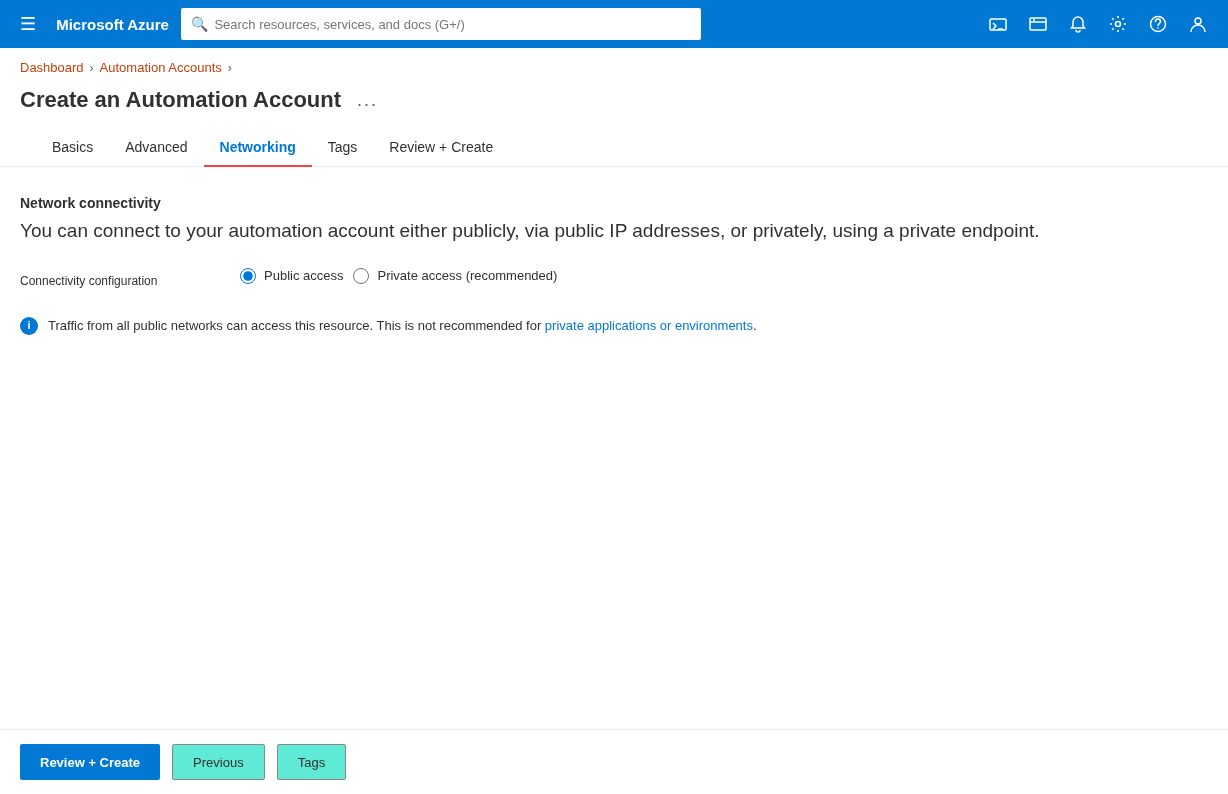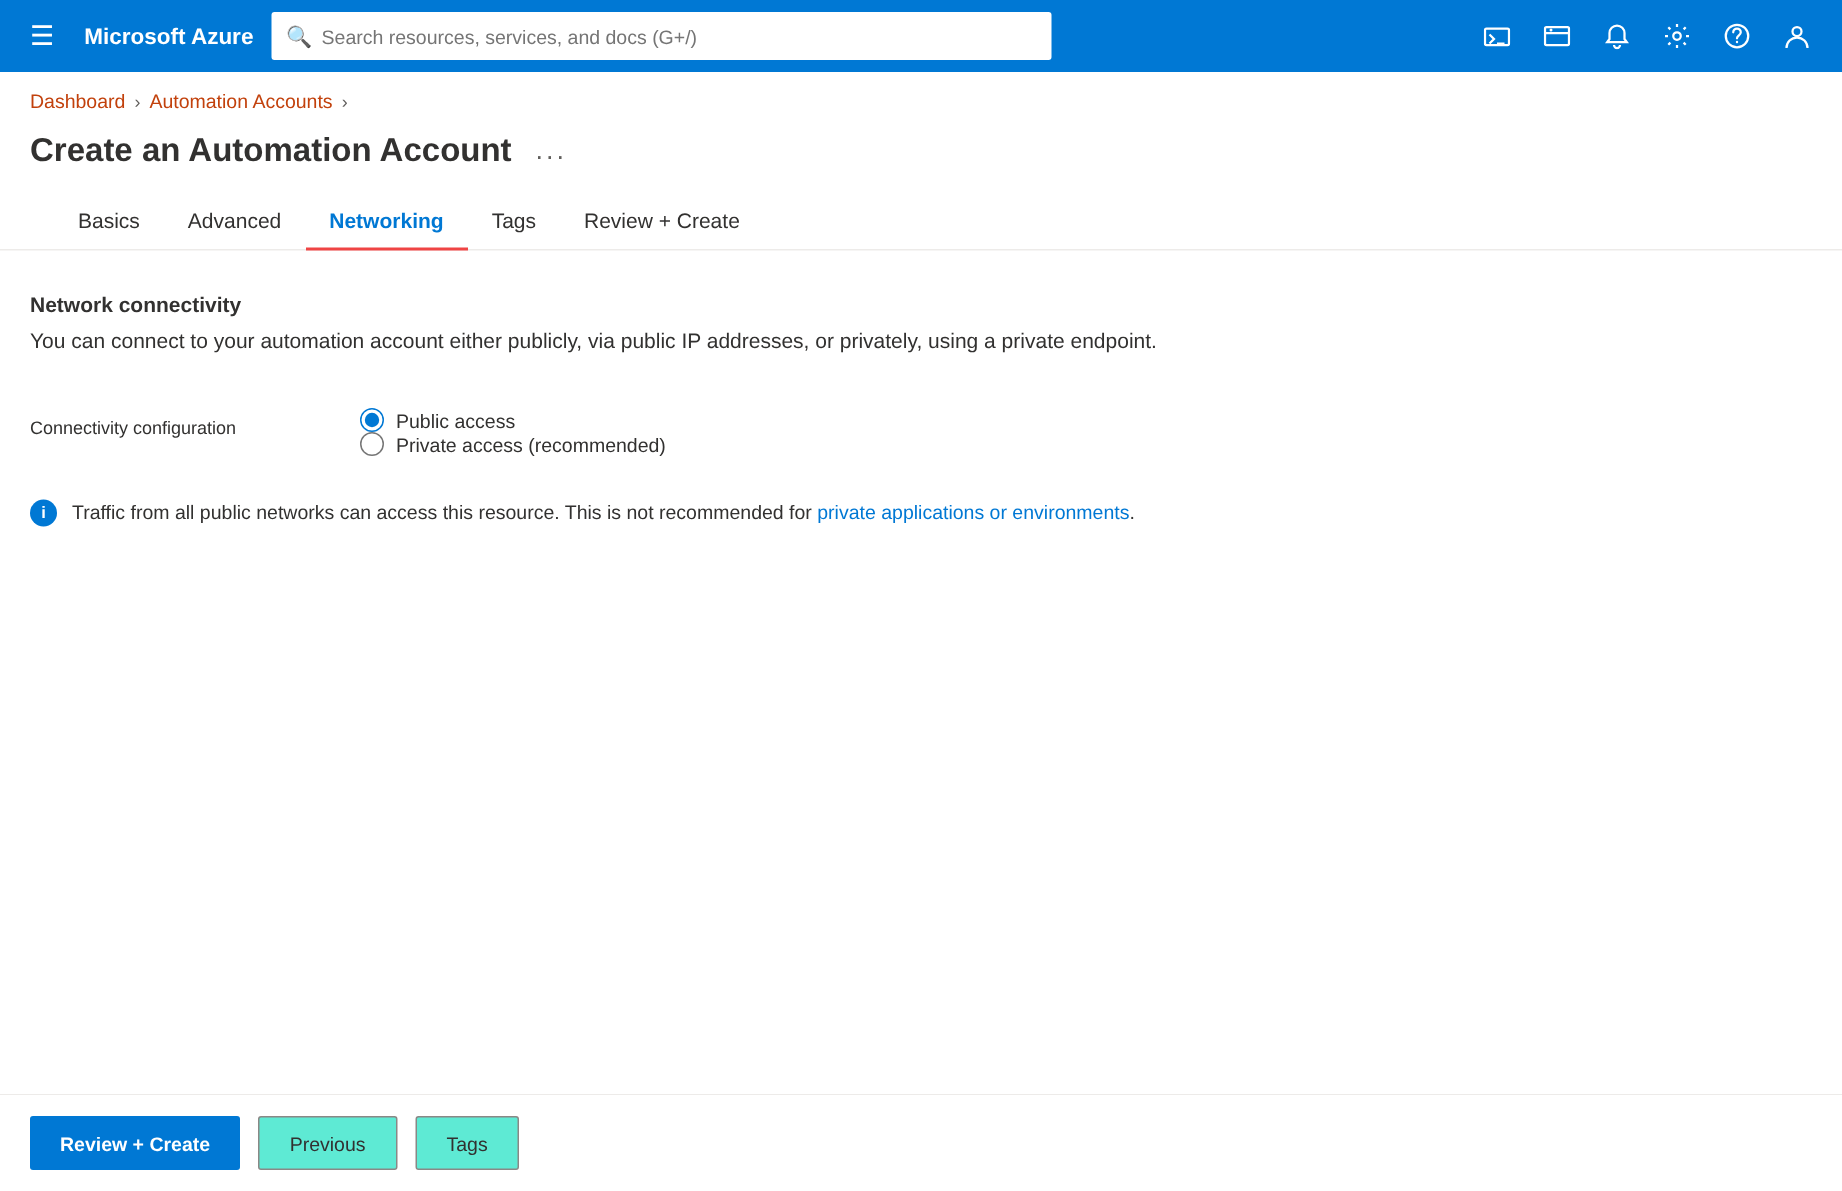--- a/index.html
+++ b/index.html
@@ -117,41 +117,42 @@
     .content {
       padding: 28px 20px 20px 20px;
     }
     .section-title {
       font-size: 14px;
       font-weight: 700;
       color: #323130;
       margin-bottom: 6px;
     }
     .section-desc {
-      font-size: 14px;
-      color: #323130;
-      margin-bottom: 34px;
+      font-size: 19px;
+      color: #323130;
+      margin-bottom: 22px;
       line-height: 1.5;
     }
 
     
     .form-row {
       display: flex;
       align-items: flex-start;
       margin-bottom: 12px;
     }
     .form-label {
       min-width: 220px;
       font-size: 12px;
       color: #323130;
       padding-top: 6px;
     }
     .radio-group {
       display: flex;
-      flex-direction: column;
+      flex-direction: row;
+      gap: 10px;
     }
     .radio-item {
       display: flex;
       align-items: center;
       gap: 8px;
       cursor: pointer;
     }
     .radio-item input[type="radio"] {
       width: 16px; height: 16px;
       accent-color: #0078d4;

